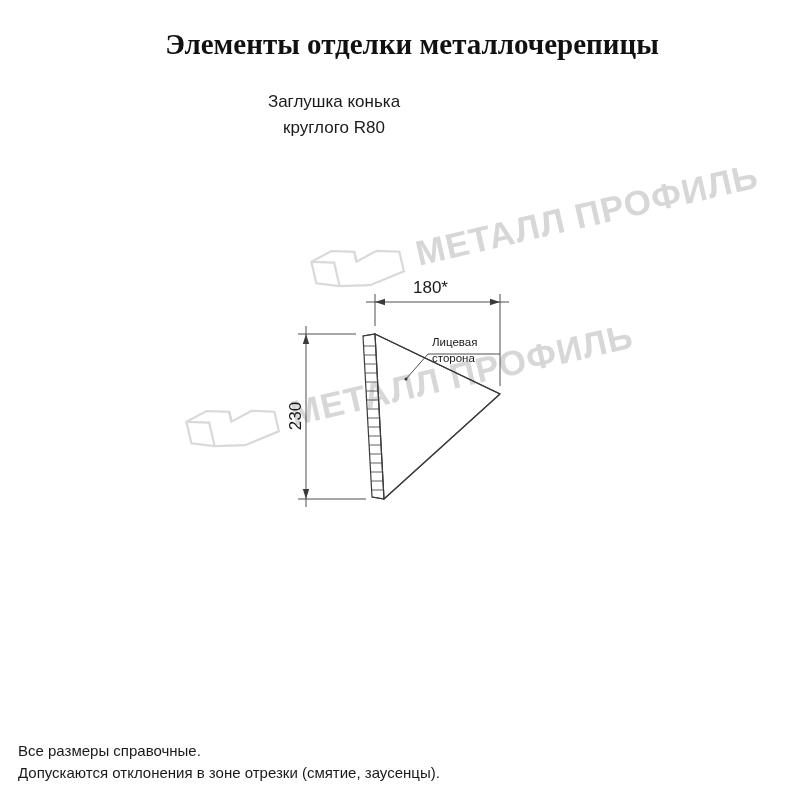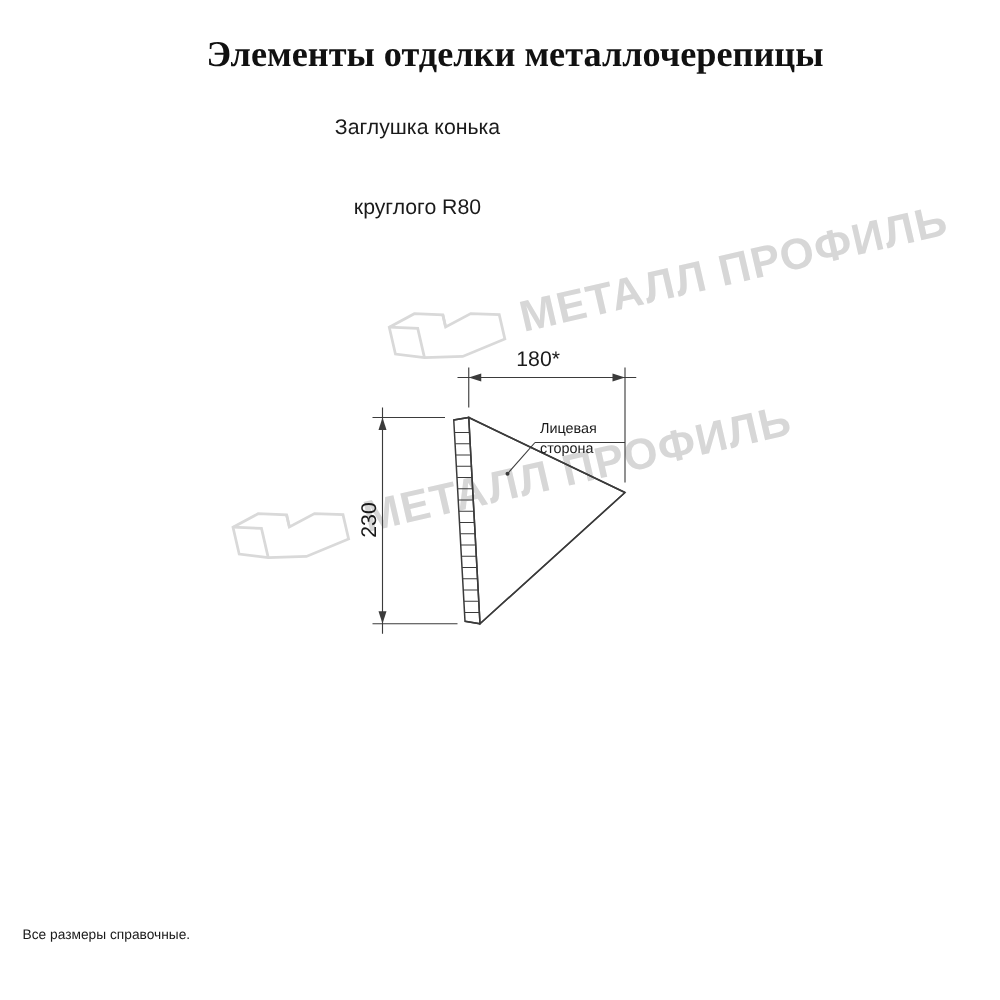--- a/index.html
+++ b/index.html
@@ -34,29 +34,29 @@
   .subtitle {
     position: absolute;
     left: 0;
     width: 668px;
     text-align: center;
     font-family: "Liberation Sans", sans-serif;
     font-size: 17px;
     color: #1a1a1a;
   }
   .subtitle.l1 { top: 92px; }
-  .subtitle.l2 { top: 118px; margin-top: 38px; }
+  .subtitle.l2 { top: 118px; }
   .subtitle.l3 { top: 152px; letter-spacing: 0.5px; }
 
   
   .footer {
     position: absolute;
     left: 18px;
     font-family: "Liberation Sans", sans-serif;
-    font-size: 11px;
+    font-size: 15px;
     color: #1a1a1a;
   }
   .footer.f1 { top: 742px; }
   .footer.f2 { top: 764px; }
 
   
   #drawing {
     position: absolute;
     left: 170px;
     top: 214px;
@@ -195,14 +195,15 @@
         <line x1="258" y1="140" x2="330" y2="140"></line>
         <circle cx="236" cy="165" r="1.6" fill="#3b3b3b" stroke="none"></circle>
       </g>
       <text x="262" y="132" class="lbl-text">Лицевая</text>
       <text x="262" y="148" class="lbl-text">сторона</text>
 
     </svg>
   </div>
 
   <div class="footer f1">Все размеры справочные.</div>
+  <div class="footer f2">Допускаются отклонения в зоне отрезки (смятие, заусенцы).</div>
 
 </div>
 
 </body></html>

